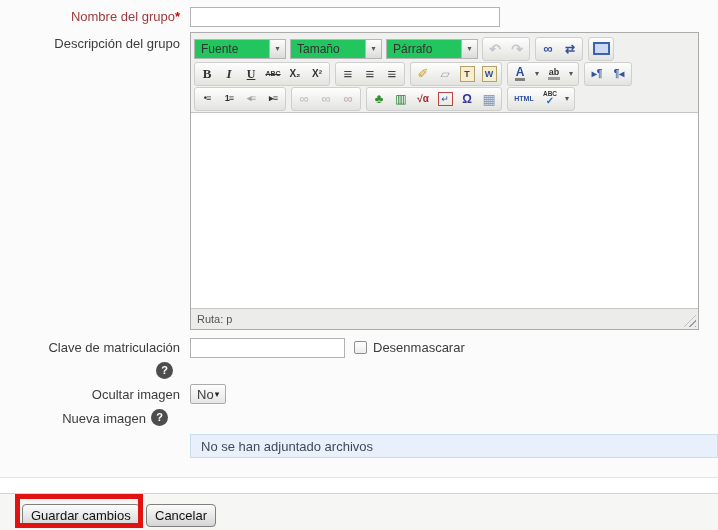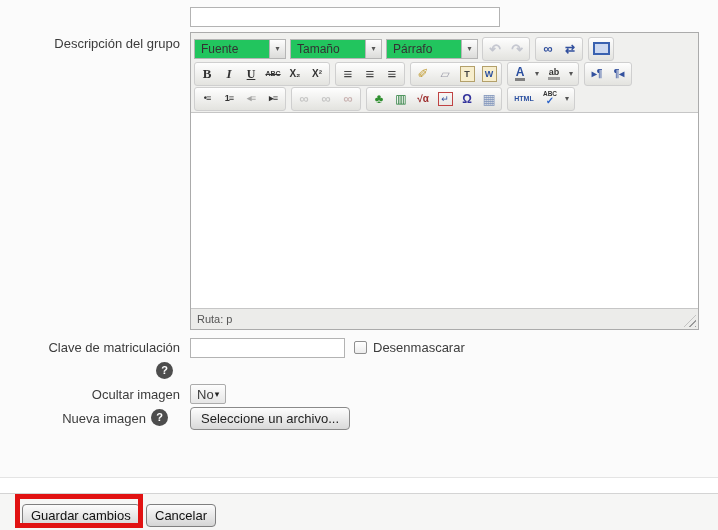--- a/index.html
+++ b/index.html
@@ -90,20 +90,21 @@
        font-family:"Liberation Sans",sans-serif;}
   .annotation{position:absolute;left:15px;top:494px;width:128px;height:34px;box-sizing:border-box;
               border:5px solid #e11212;z-index:5;pointer-events:none;}
 </style>
 </head>
 <body>
 
 <div id="page">
   <div class="form-area">
 
+    <div class="lbl req" style="top:9px;"><span>Nombre del grupo</span><span class="ast">*</span></div>
     <input class="txt" style="left: 190px; top: 7px; width: 310px;" value="">
 
     <div class="lbl" style="top:36px;">Descripción del grupo</div>
 
     <div class="editor">
       <div class="tbar">
 
         <div class="trow">
           <span class="combo">
               <span class="combo-text">Fuente</span>
@@ -286,21 +287,21 @@
     <div class="helpicon" style="left:156px;top:362px;">?</div>
 
     <div class="lbl" style="top:387px;">Ocultar imagen</div>
     <span class="selectbox">
         <span>No</span>
         <span class="arr">▾</span>
       </span>
 
     <div class="lbl" style="top:411px;width:146px;">Nueva imagen</div>
     <div class="helpicon" style="left:151px;top:409px;">?</div>
-    <span class="filebtn">Seleccione un archivo...</span>
+    <div class="filenote">No se han adjuntado archivos</div>
 
   </div>
 
   <div class="footer">
     <span class="btn" style="left:146px;">Cancelar</span>
     <span class="btn" style="left:22px;">Guardar cambios</span>
   </div>
 
   <div class="annotation"></div>
 </div>

